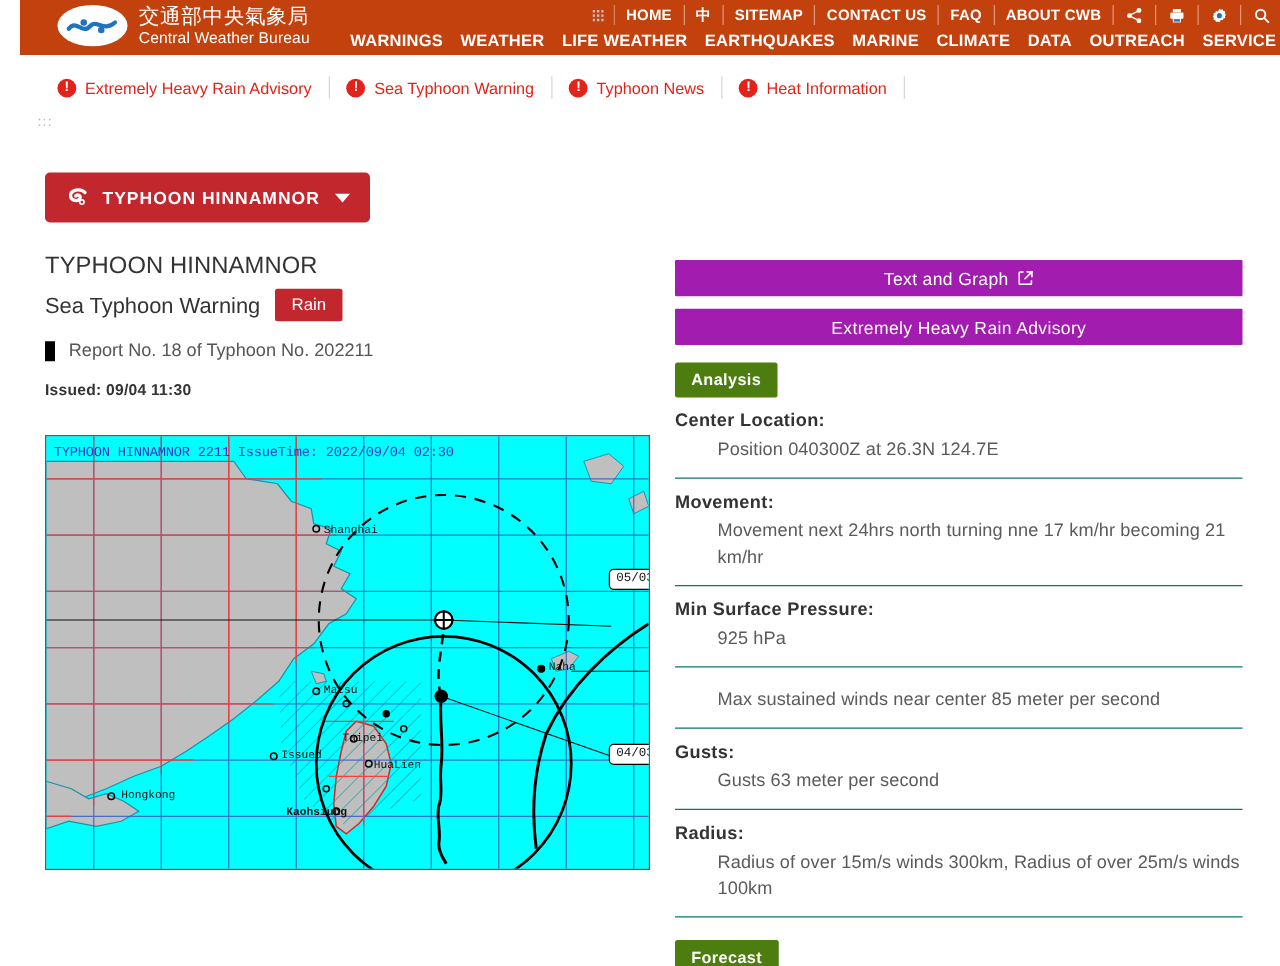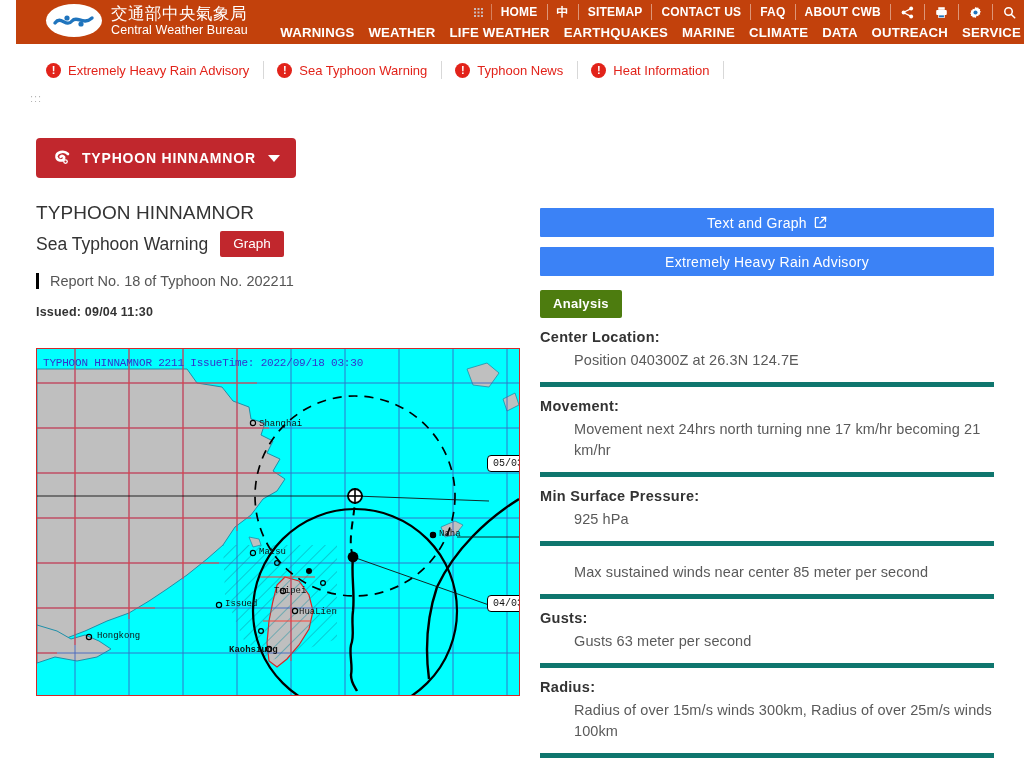--- a/index.html
+++ b/index.html
@@ -106,21 +106,21 @@
   .leftcol { position: absolute; left: 36px; top: 202px; width: 484px; }
   .h-title { font-size: 19px; color: #333333; letter-spacing: .1px; }
   .h-sub-row { display: flex; align-items: center; gap: 12px; margin-top: 7px; }
   .h-sub { font-size: 17.5px; color: #333333; }
   .more-btn {
     background: #c1272d; color: #ffffff; font-size: 13.5px;
     padding: 5px 13px 6px; border-radius: 2px; cursor: pointer;
   }
   .report-line {
     margin-top: 16px; padding-left: 11px;
-    border-left: 3px solid #000000;
+    border-left: 8px solid #000000;
     font-size: 14.5px; color: #555555;
   }
   .issued {
     margin-top: 16px; font-size: 12.5px; font-weight: bold; color: #333333;
     letter-spacing: .2px;
   }
 
   
   .mapbox {
     position: absolute; left: 36px; top: 348px;
@@ -132,32 +132,32 @@
     position: absolute; left: 6px; top: 8px; z-index: 9;
     font-family: "Liberation Mono", monospace;
     font-size: 11px; color: #3333cc; letter-spacing: -.2px;
     white-space: nowrap;
   }
   .map-svg { position: absolute; left: 0; top: 0; }
 
   
   .rightcol { position: absolute; left: 540px; top: 208px; width: 454px; }
   .gbtn {
-    width: 100%; height: 29px; background: #3b82f6; color: #ffffff;
+    width: 100%; height: 29px; background: #a21caf; color: #ffffff;
     font-size: 14px; display: flex; align-items: center;
     justify-content: center; gap: 7px; cursor: pointer;
     margin-bottom: 10px; letter-spacing: .3px; border-radius: 1px;
   }
   .tabchip {
     display: inline-block; background: #4d7c0f; color: #ffffff;
     font-size: 13px; font-weight: bold; padding: 6px 13px 7px;
     border-radius: 2px; margin-top: 4px; cursor: pointer;
     letter-spacing: .3px;
   }
-  .datarow { border-bottom: 5px solid #0f766e; padding: 11px 0 11px; }
+  .datarow { border-bottom: 1px solid #0f766e; padding: 11px 0 11px; }
   .datarow:first-of-type { padding-top: 13px; }
   .dr-key {
     font-size: 14.5px; font-weight: bold; color: #333333; letter-spacing: .3px;
   }
   .dr-val {
     font-size: 14.5px; color: #5a5a5a; margin-top: 5px;
     padding-left: 34px; line-height: 1.45; letter-spacing: .1px;
   }
   .extlink { display: inline-block; width: 13px; height: 13px; }
 </style>
@@ -276,28 +276,28 @@
     <circle cx="13.5" cy="13.6" r="1.1" fill="#c1272d"></circle>
   </svg>
   <span class="ty-label">TYPHOON HINNAMNOR</span>
   <span class="caret-down"></span>
 </div>
 
 <div class="leftcol">
   <div class="h-title">TYPHOON HINNAMNOR</div>
   <div class="h-sub-row">
     <div class="h-sub">Sea Typhoon Warning</div>
-    <div class="more-btn">Graph</div>
+    <div class="more-btn">Rain</div>
   </div>
   <div class="report-line">Report No. 18 of Typhoon No. 202211</div>
   <div class="issued">Issued: 09/04 11:30</div>
 </div>
 
 <div class="mapbox">
-  <div class="map-title">TYPHOON HINNAMNOR 2211 IssueTime: 2022/09/18 03:30</div>
+  <div class="map-title">TYPHOON HINNAMNOR 2211 IssueTime: 2022/09/04 02:30</div>
 
   <svg class="map-svg" width="482" height="346" viewBox="0 0 482 346">
     <defs>
       <pattern id="hatch" width="9" height="9" patternTransform="rotate(45)" patternUnits="userSpaceOnUse">
         <line x1="0" y1="0" x2="0" y2="9" stroke="#0f8fa0" stroke-width="1.1"></line>
       </pattern>
       <clipPath id="mapclip">
           <rect x="0" y="0" width="482" height="346"></rect>
         </clipPath>
     </defs>

